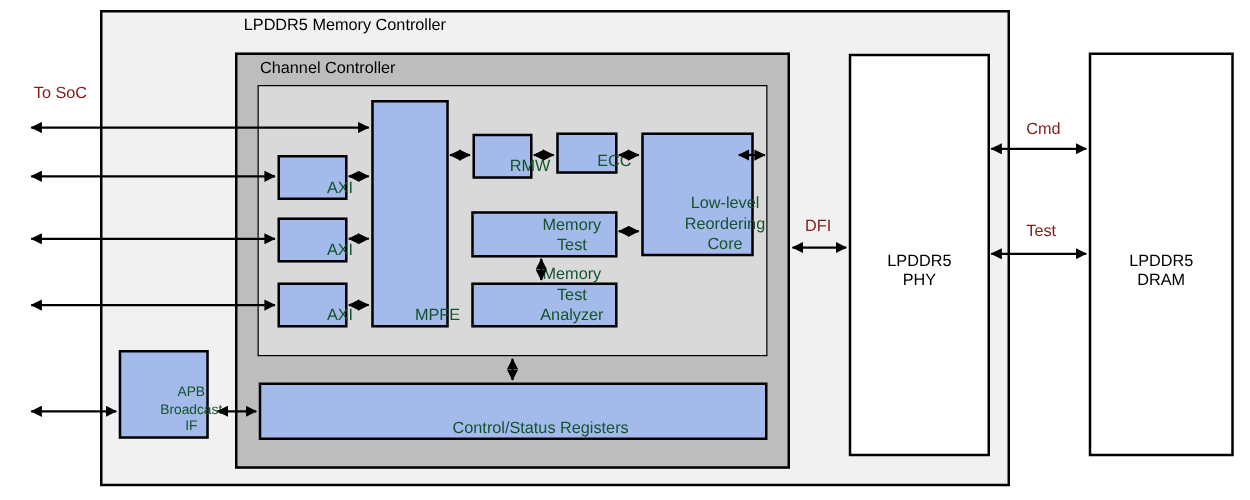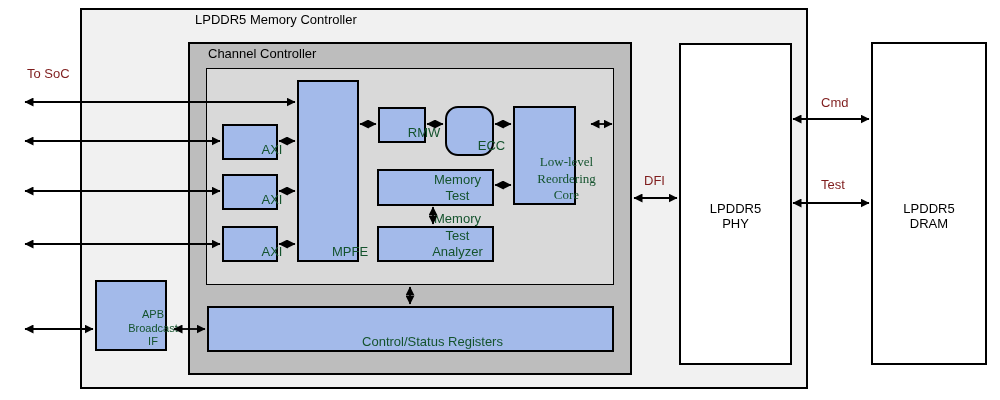--- a/index.html
+++ b/index.html
@@ -106,25 +106,25 @@
     </div>
 
   <div class="block" style="left:297px; top:80px; width:62px; height:182px;">
       <span class="lbl">MPFE</span>
     </div>
 
   <div class="block" style="left:378px; top:107px; width:48px; height:36px;">
       <span class="lbl">RMW</span>
     </div>
 
-  <div class="block" style="left:445px; top:106px; width:49px; height:50px;border-radius:13px;">
+  <div class="block" style="left:445px; top:106px; width:49px; height:33px;">
       <span class="lbl">ECC</span>
     </div>
 
-  <div class="block" style="left:513px; top:106px; width:63px; height:99px;font-family:Liberation Serif, serif;">
+  <div class="block" style="left:513px; top:106px; width:90px; height:99px;">
       <span class="lbl">Low-level
 Reordering
 Core</span>
     </div>
 
   <div class="block" style="left:377px; top:169px; width:117px; height:37px;">
       <span class="lbl">Memory Test</span>
     </div>
 
   <div class="block" style="left:377px; top:226px; width:117px; height:36px;">

